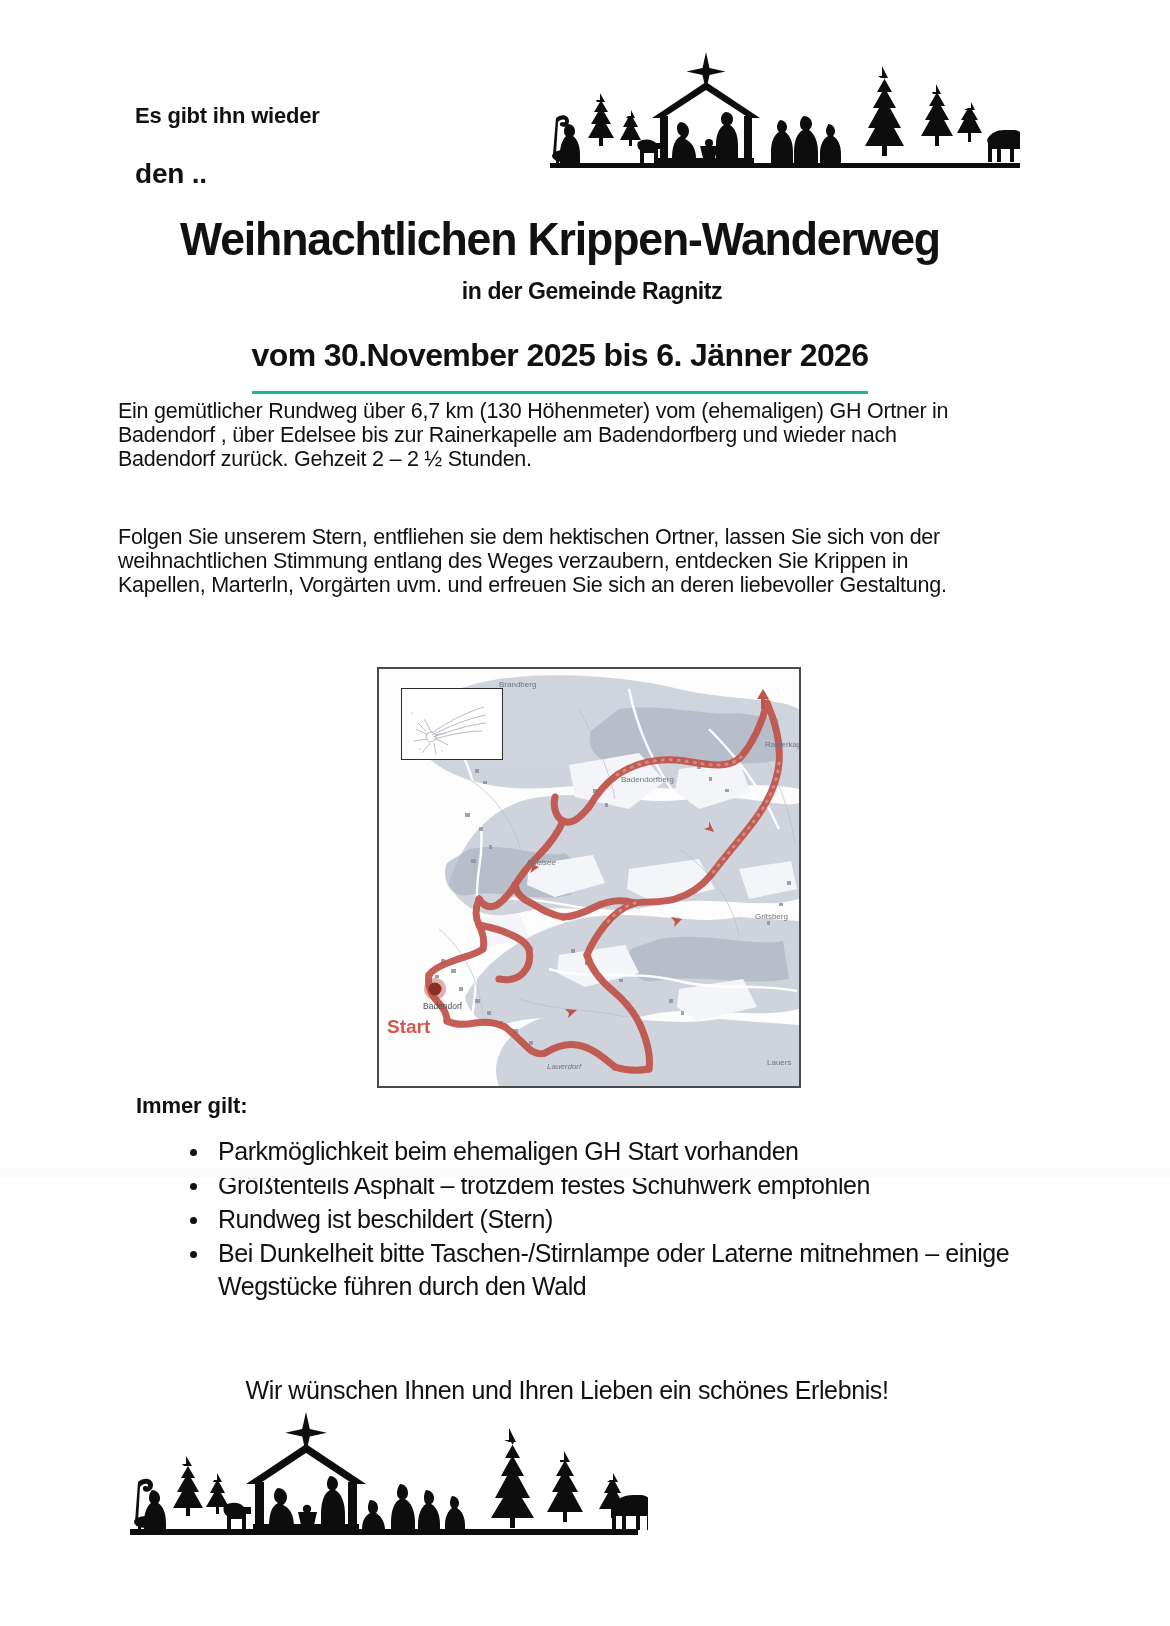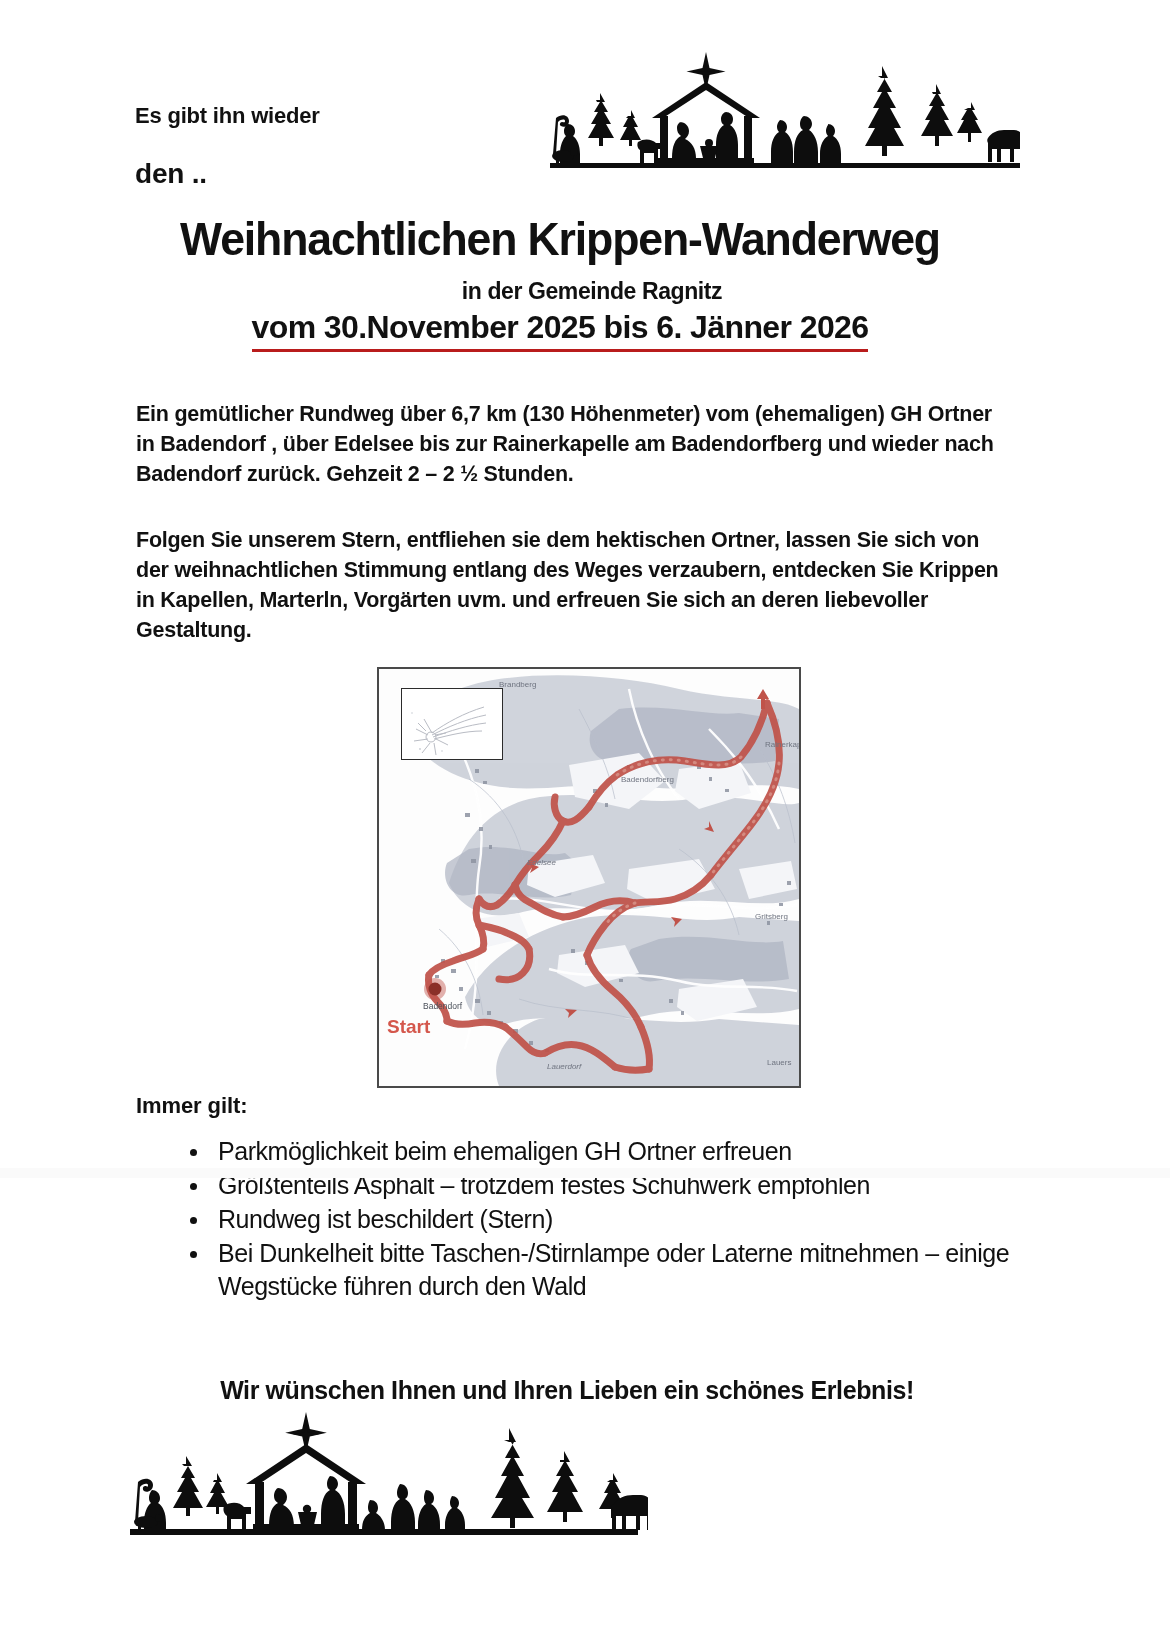--- a/index.html
+++ b/index.html
@@ -77,33 +77,34 @@
     left: 0;
     top: 309px;
     width: 1120px;
     text-align: center;
   }
   .daterow .dateline {
     display: inline-block;
     font-size: 32px;
     font-weight: 700;
     letter-spacing: -0.6px;
-    padding-bottom: 3px;
-    border-bottom: 3px solid #b91c1c;
+    padding-bottom: 17px;
+    border-bottom: 3px solid #14b8a6;
     white-space: nowrap;
+    margin-top: 28px;
   }
 
   
   .para {
     position: absolute;
-    left: 136px;
+    left: 118px;
     width: 870px;
     font-size: 21.5px;
-    font-weight: 700;
-    line-height: 30px;
+    font-weight: 400;
+    line-height: 24px;
     letter-spacing: -0.25px;
   }
   .para-1 { top: 399px; }
   .para-2 { top: 525px; }
 
   
   .map-frame {
     position: absolute;
     left: 377px;
     top: 667px;
@@ -166,21 +167,21 @@
   }
 
   
   .closing {
     position: absolute;
     left: 0;
     top: 1376px;
     width: 1134px;
     text-align: center;
     font-size: 25px;
-    font-weight: 700;
+    font-weight: 400;
     letter-spacing: -0.4px;
   }
   .nativity-bottom {
     position: absolute;
     left: 108px;
     top: 1406px;
     width: 540px;
     height: 130px;
   }
 
@@ -421,21 +422,21 @@
           <circle cx="40" cy="62" r="0.8"></circle>
           <circle cx="10" cy="24" r="0.8"></circle>
         </g>
       </svg>
     </div>
   </div>
 
   <div class="immer">Immer gilt:</div>
 
   <ul class="bullets">
-    <li>Parkmöglichkeit beim ehemaligen GH Ortner erfreuen</li>
+    <li>Parkmöglichkeit beim ehemaligen GH Start vorhanden</li>
     <li>Größtenteils Asphalt – trotzdem festes Schuhwerk empfohlen</li>
     <li>Rundweg ist beschildert (Stern)</li>
     <li>Bei Dunkelheit  bitte Taschen-/Stirnlampe oder Laterne mitnehmen – einige Wegstücke führen durch den Wald</li>
   </ul>
 
   <div class="closing">Wir wünschen Ihnen und Ihren Lieben ein schönes Erlebnis!</div>
 
   <div class="nativity-bottom">
     <svg viewBox="0 0 540 130" width="540" height="130" xmlns="http://www.w3.org/2000/svg">
       <g fill="#0d0d0d">

